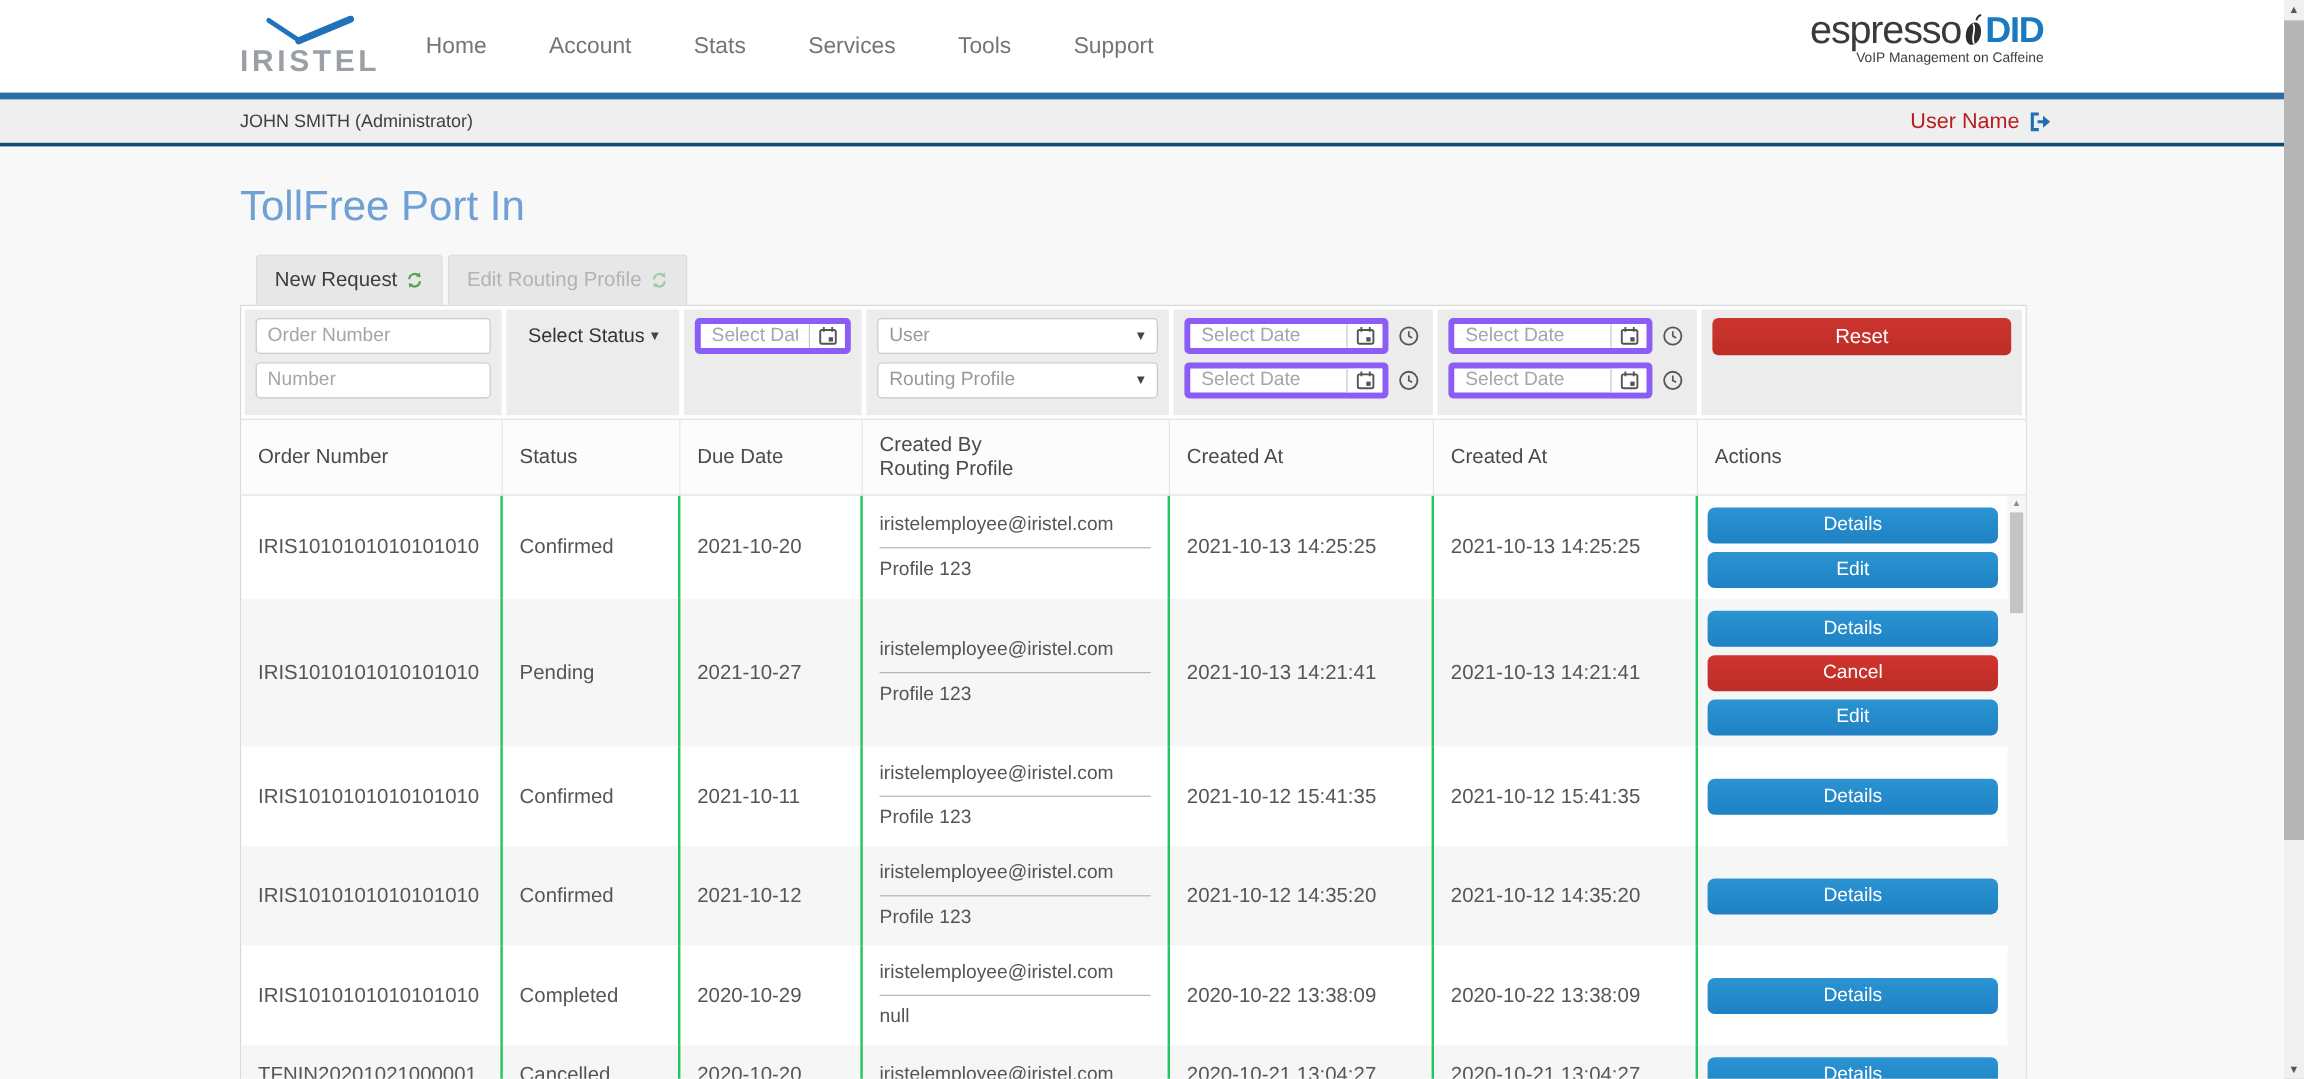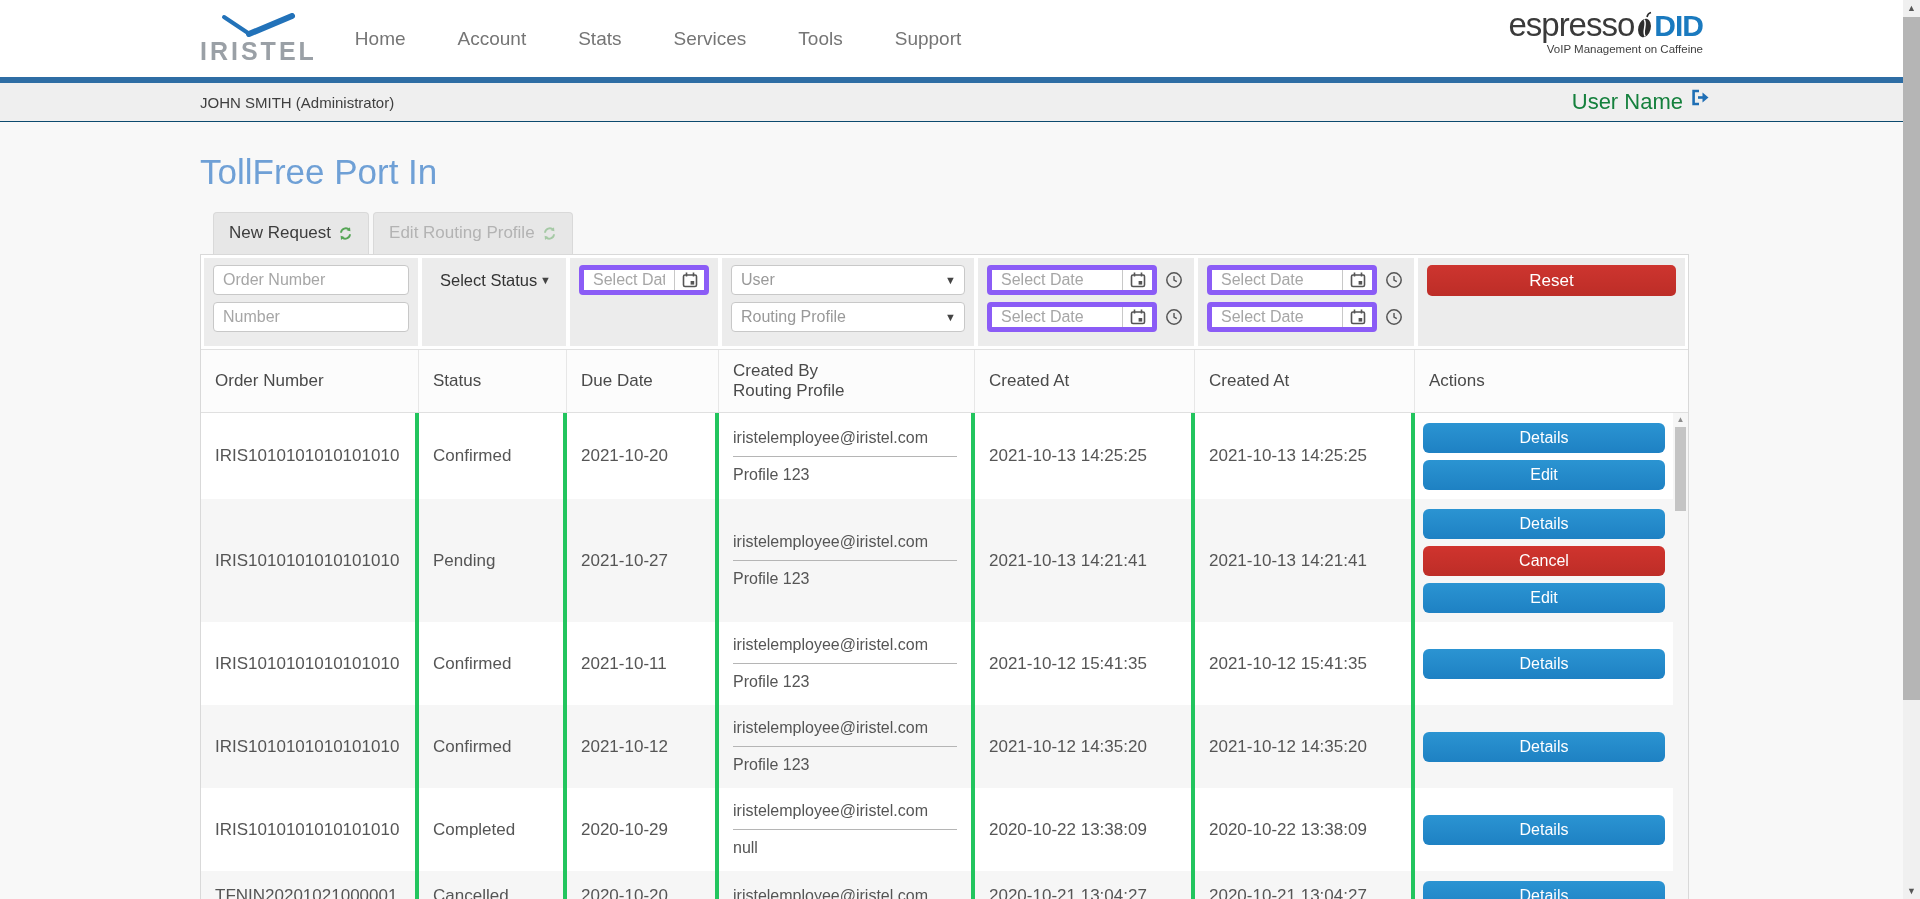--- a/index.html
+++ b/index.html
@@ -24,26 +24,26 @@
   .logo-right-line { display:flex; align-items:flex-end; justify-content:flex-end; }
   .logo-espresso { font-size:33px; color:#3a3a3a; letter-spacing:-1px; line-height:1; }
   .logo-bean { margin:0 1px 0 2px; }
   .logo-did { font-size:30px; font-weight:bold; color:#1a7abf; line-height:1; letter-spacing:-1px; }
   .logo-tagline { font-size:11.5px; color:#3f3f3f; margin-top:2px; }
 
   .blue-bar { height:6px; background:#2e6da4; }
 
   
   .user-bar {
-    height:39px; background:#efefef; border-bottom:1px solid #0c4a6e;
+    height:39px; background:#efefef; border-bottom:3px solid #0c4a6e;
     display:flex; align-items:center; justify-content:space-between;
     padding:0 210px 0 200px;
   }
   .user-ident { font-size:15px; color:#3f3f3f; }
-  .user-link { display:flex; gap:7px; font-size:22px; color:#15803d; cursor:pointer; }
+  .user-link { display:flex; align-items:center; gap:7px; font-size:18px; color:#b91c1c; cursor:pointer; }
 
   
   .main { padding:26px 0 0 200px; }
   .page-title { font-size:35px; font-weight:300; color:#6fa0d6; margin:4px 0 20px 0; }
 
   .tabs { display:flex; margin-left:13px; position:relative; z-index:2; }
   .tab {
     display:flex; align-items:center; gap:7px;
     padding:10px 15px 11px 15px; font-size:17px; color:#3d3d3d;
     background:#e7e7e7; border:1px solid #d9d9d9; border-bottom:none;
@@ -113,21 +113,21 @@
   .th {
     padding:11px 14px; font-size:17px; color:#4a4a4a;
     border-right:1px solid #e7e7e7; display:flex; flex-direction:column; justify-content:center;
   }
   .th:last-child { border-right:none; }
   .tbody { position:relative; padding-right:15px; height:500px; overflow:hidden; }
   .row-grid { align-items:stretch; }
   .row-grid:nth-child(even) { background:#f6f6f6; }
   .td {
     padding:14px; font-size:17px; color:#555;
-    border-right:4px solid #22c55e; display:flex; align-items:center;
+    border-right:2px solid #22c55e; display:flex; align-items:center;
   }
   .td:last-child { border-right:none; }
   .td.created-by { flex-direction:column; align-items:stretch; justify-content:center; font-size:16px; }
   .cb-divider { border:none; border-top:1px solid #b5b5b5; margin:9px 0; width:100%; }
   .td.actions { flex-direction:column; justify-content:center; padding:6px 8px; gap:0; }
   .action-btn {
     display:block; width:100%; height:30px; margin:3.5px 0; border-radius:6px;
     border:none; color:#fff; font-size:16px; cursor:pointer;
     font-family:"Liberation Sans", sans-serif;
   }

